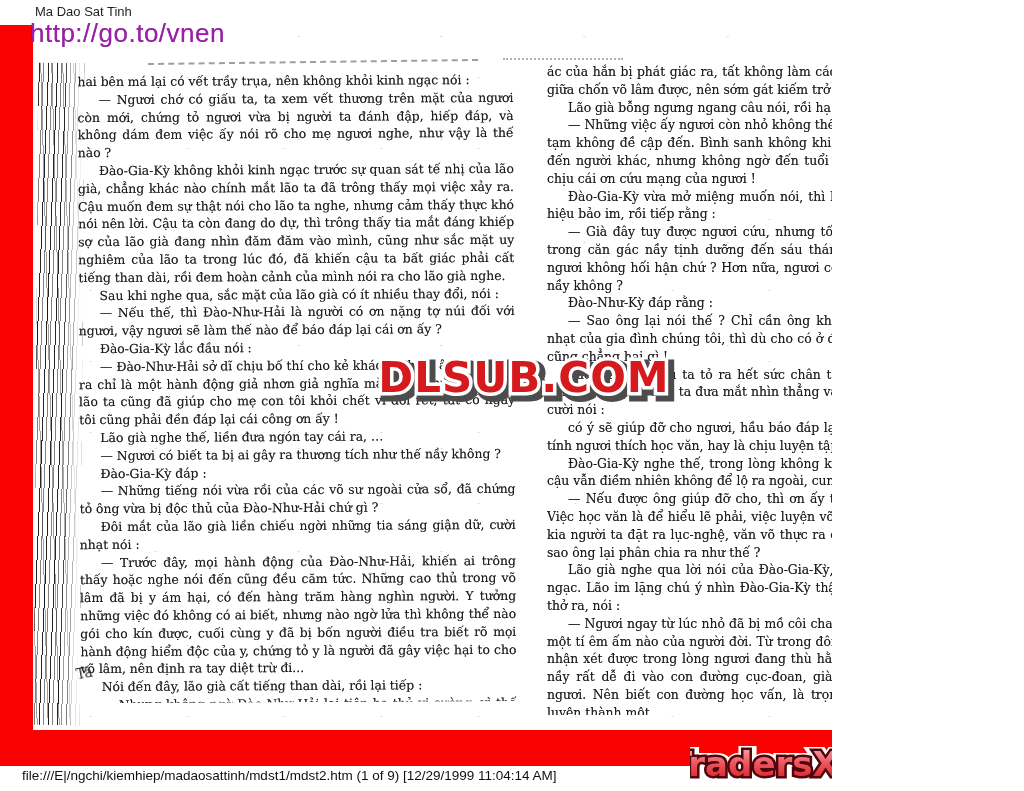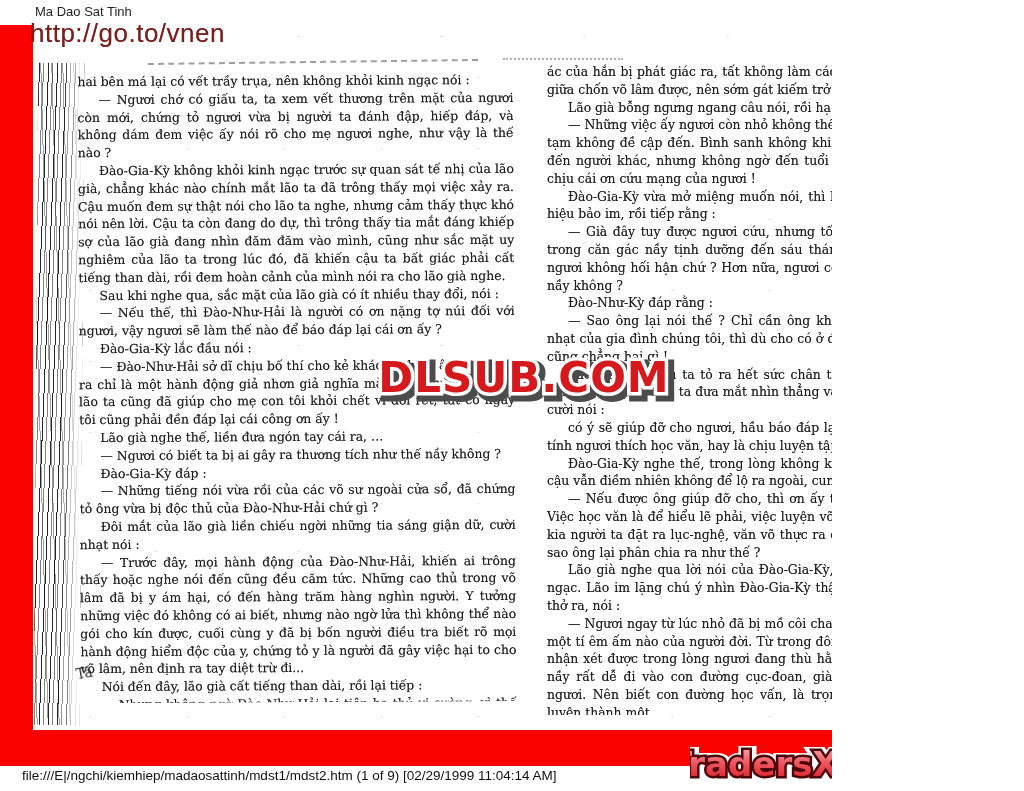--- a/index.html
+++ b/index.html
@@ -9,21 +9,21 @@
   
   .red { position:absolute; background:#fa0202; z-index:2; }
   .red-left   { left:0;     top:25px;  width:33px;   height:741px; }
   .red-right  { left:988px; top:22px;  width:36px;   height:744px; }
   .red-bottom { left:0;     top:730px; width:1024px; height:36px; }
 
   
   .window-title { position:absolute; left:35px; top:4px; font-size:13px;
                   color:#1f1f1f; z-index:4; }
   .url-mark { position:absolute; left:30px; top:18px; font-size:26px;
-              color:#7f1d1d; letter-spacing:.5px; z-index:4;
+              color:#a21caf; letter-spacing:.5px; z-index:4;
               text-shadow:0 0 .6px rgba(0,0,0,.5); }
   .tc4s { position:absolute; left:847px; top:4px; z-index:5; }
 
   
   .scan { position:absolute; left:33px; top:25px; width:955px; height:705px;
           background:#fff; z-index:1; }
   .scan::after { content:""; position:absolute; inset:0; pointer-events:none;
      background-image:
        radial-gradient(rgba(0,0,0,.16) .8px, transparent 1.1px),
        radial-gradient(rgba(0,0,0,.10) 1px, transparent 1.5px);
@@ -152,15 +152,15 @@
           <stop offset="0.45" stop-color="#ee5a63"></stop>
           <stop offset="1" stop-color="#d8141f"></stop>
         </linearGradient>
       </defs>
       <text x="167" y="39" text-anchor="middle" font-family="DejaVu Sans, sans-serif" font-size="34" font-weight="bold" fill="#ffffff" stroke="#ffffff" stroke-width="12" transform="translate(1,2)">TradersXtreme.com</text>
       <text x="167" y="39" text-anchor="middle" font-family="DejaVu Sans, sans-serif" font-size="34" font-weight="bold" fill="none" stroke="#4f060b" stroke-width="5">TradersXtreme.com</text>
       <text x="167" y="39" text-anchor="middle" font-family="DejaVu Sans, sans-serif" font-size="34" font-weight="bold" fill="url(#tg)">TradersXtreme.com</text>
     </svg>
   </div>
 
-  <div class="status">file:///E|/ngchi/kiemhiep/madaosattinh/mdst1/mdst2.htm (1 of 9) [02/29/1999 11:04:14 AM]</div>
+  <div class="status">file:///E|/ngchi/kiemhiep/madaosattinh/mdst1/mdst2.htm (1 of 9) [12/29/1999 11:04:14 AM]</div>
 
 </div>
 
 </body></html>

